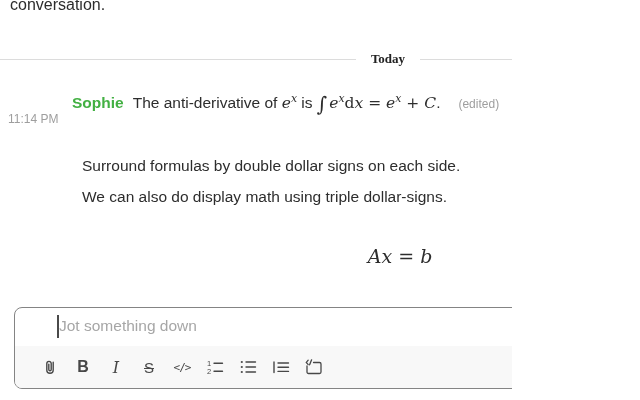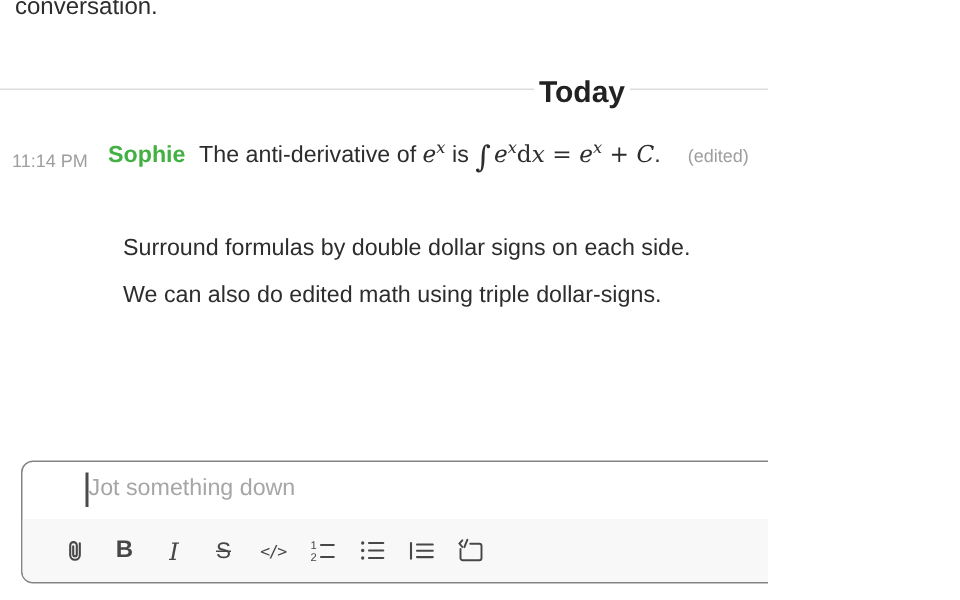--- a/index.html
+++ b/index.html
@@ -30,30 +30,31 @@
     background: #dcdcdc;
   }
   .divider-line.left { left: 0; width: 356px; }
   .divider-line.right { left: 420px; width: 240px; }
   .divider-label {
     position: absolute;
     top: 51px;
     left: 288px;
     width: 200px;
     text-align: center;
-    font-size: 20px;
+    font-size: 13px;
     font-weight: 700;
     color: #222222;
+    font-family: Liberation Serif, serif;
   }
 
   
   .timestamp {
     position: absolute;
     left: 8px;
-    top: 100px;
+    top: 112px;
     font-size: 12px;
     color: #9e9e9e;
   }
   .msg-line1 {
     position: absolute;
     left: 72px;
     top: 93px;
     font-size: 15.5px;
     line-height: 20px;
     white-space: nowrap;
@@ -195,22 +196,25 @@
   </div>
 
   <div class="timestamp">11:14 PM</div>
 
   <div class="msg-line1">
     <span class="sender">Sophie</span><span>The anti-derivative of </span><span class="math"><span>e</span><sup>x</sup></span><span> is </span><span class="math"><span class="int">∫</span><span>e</span><sup>x</sup><span class="rm">d</span><span>x</span><span class="rm"> = </span><span>e</span><sup>x</sup><span class="rm"> + </span><span>C</span></span><span>.</span><span class="edited">(edited)</span>
   </div>
 
 
   <div class="para p3">Surround formulas by double dollar signs on each side.</div>
-  <div class="para p4">We can also do edited math using triple dollar-signs.</div>
-
+  <div class="para p4">We can also do display math using triple dollar-signs.</div>
+
+  <div class="display-math row2">
+    <span>A</span><span>x</span><span class="rm"> = </span><span>b</span>
+  </div>
 
   <div class="composer">
     <div class="composer-input">
       <div class="caret"></div>
       <span class="composer-placeholder">Jot something down</span>
     </div>
     <div class="composer-toolbar">
 
       <button class="tool-btn">
         <span>

